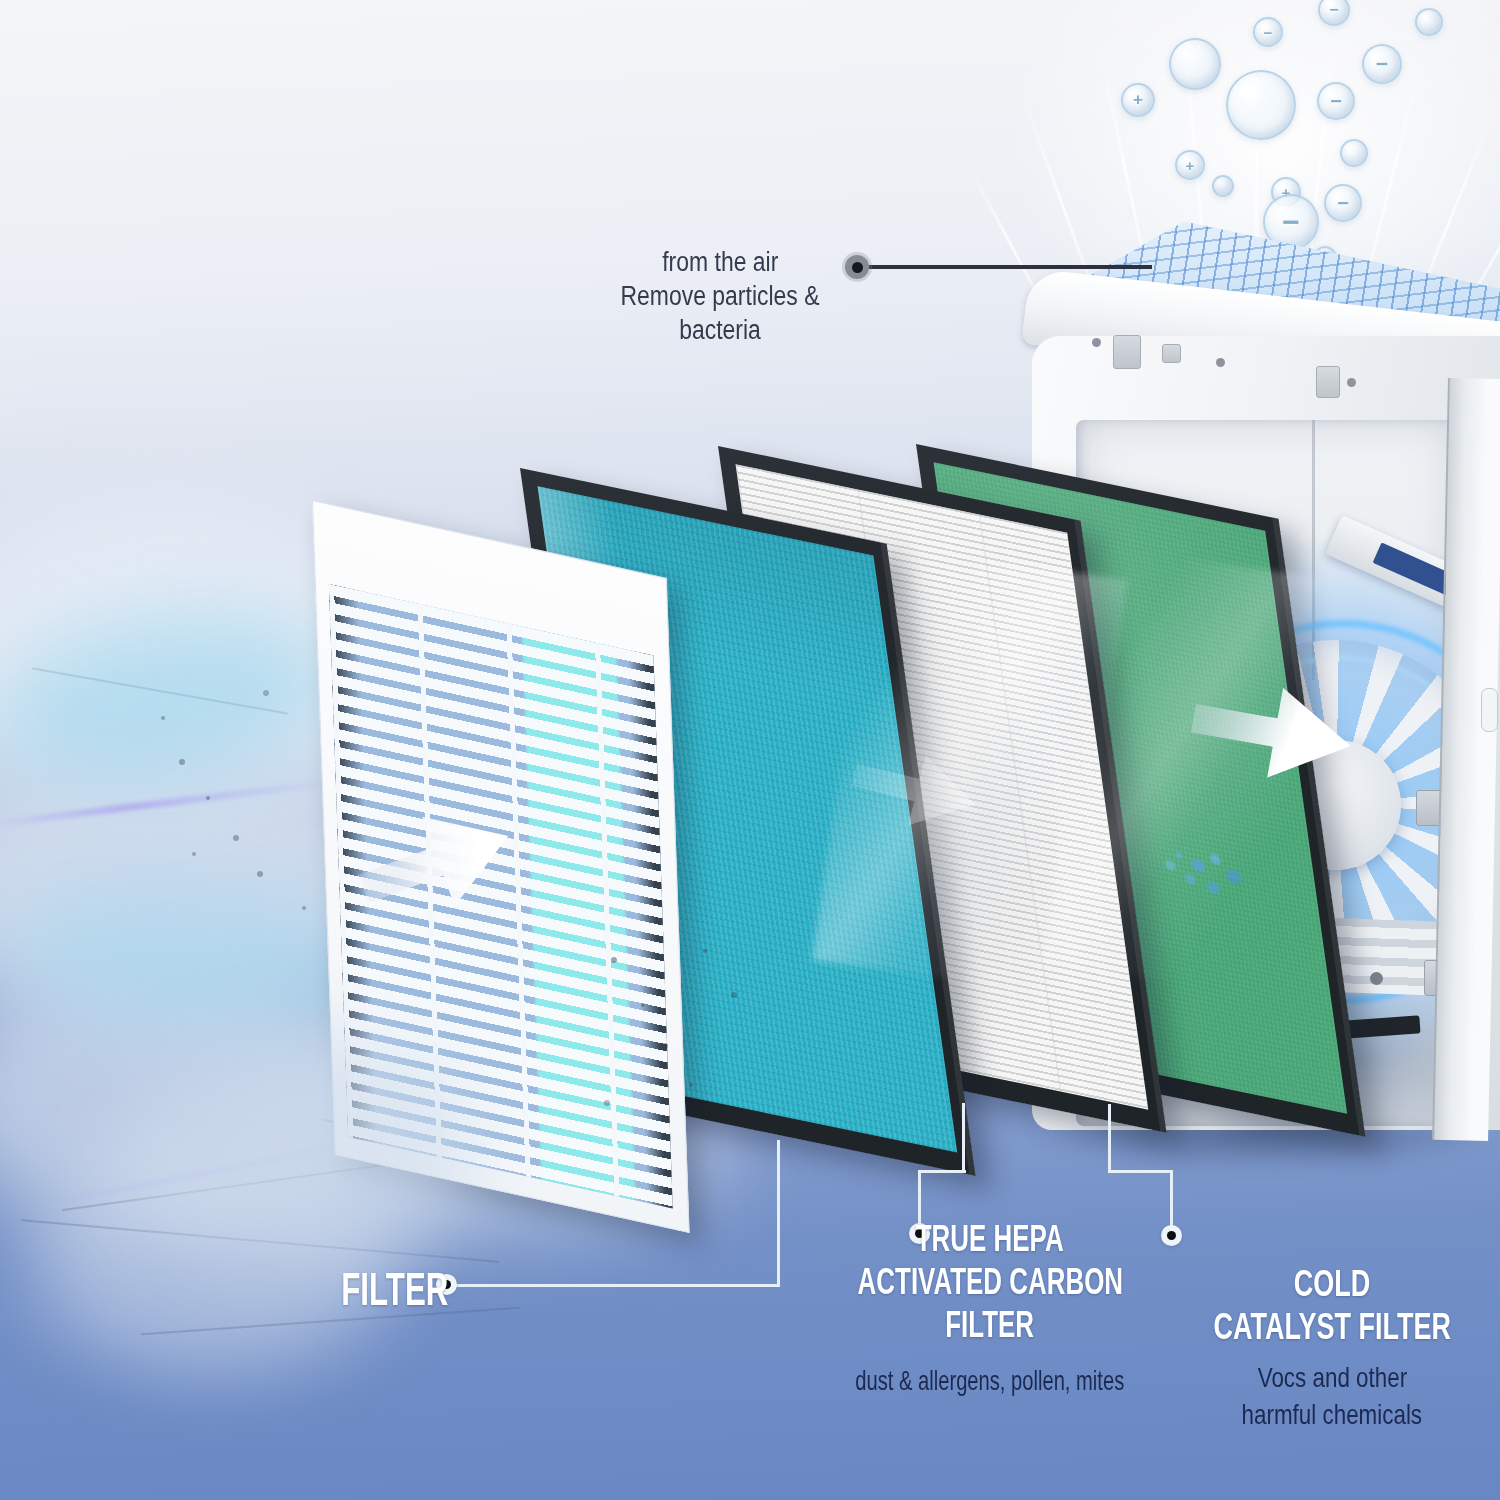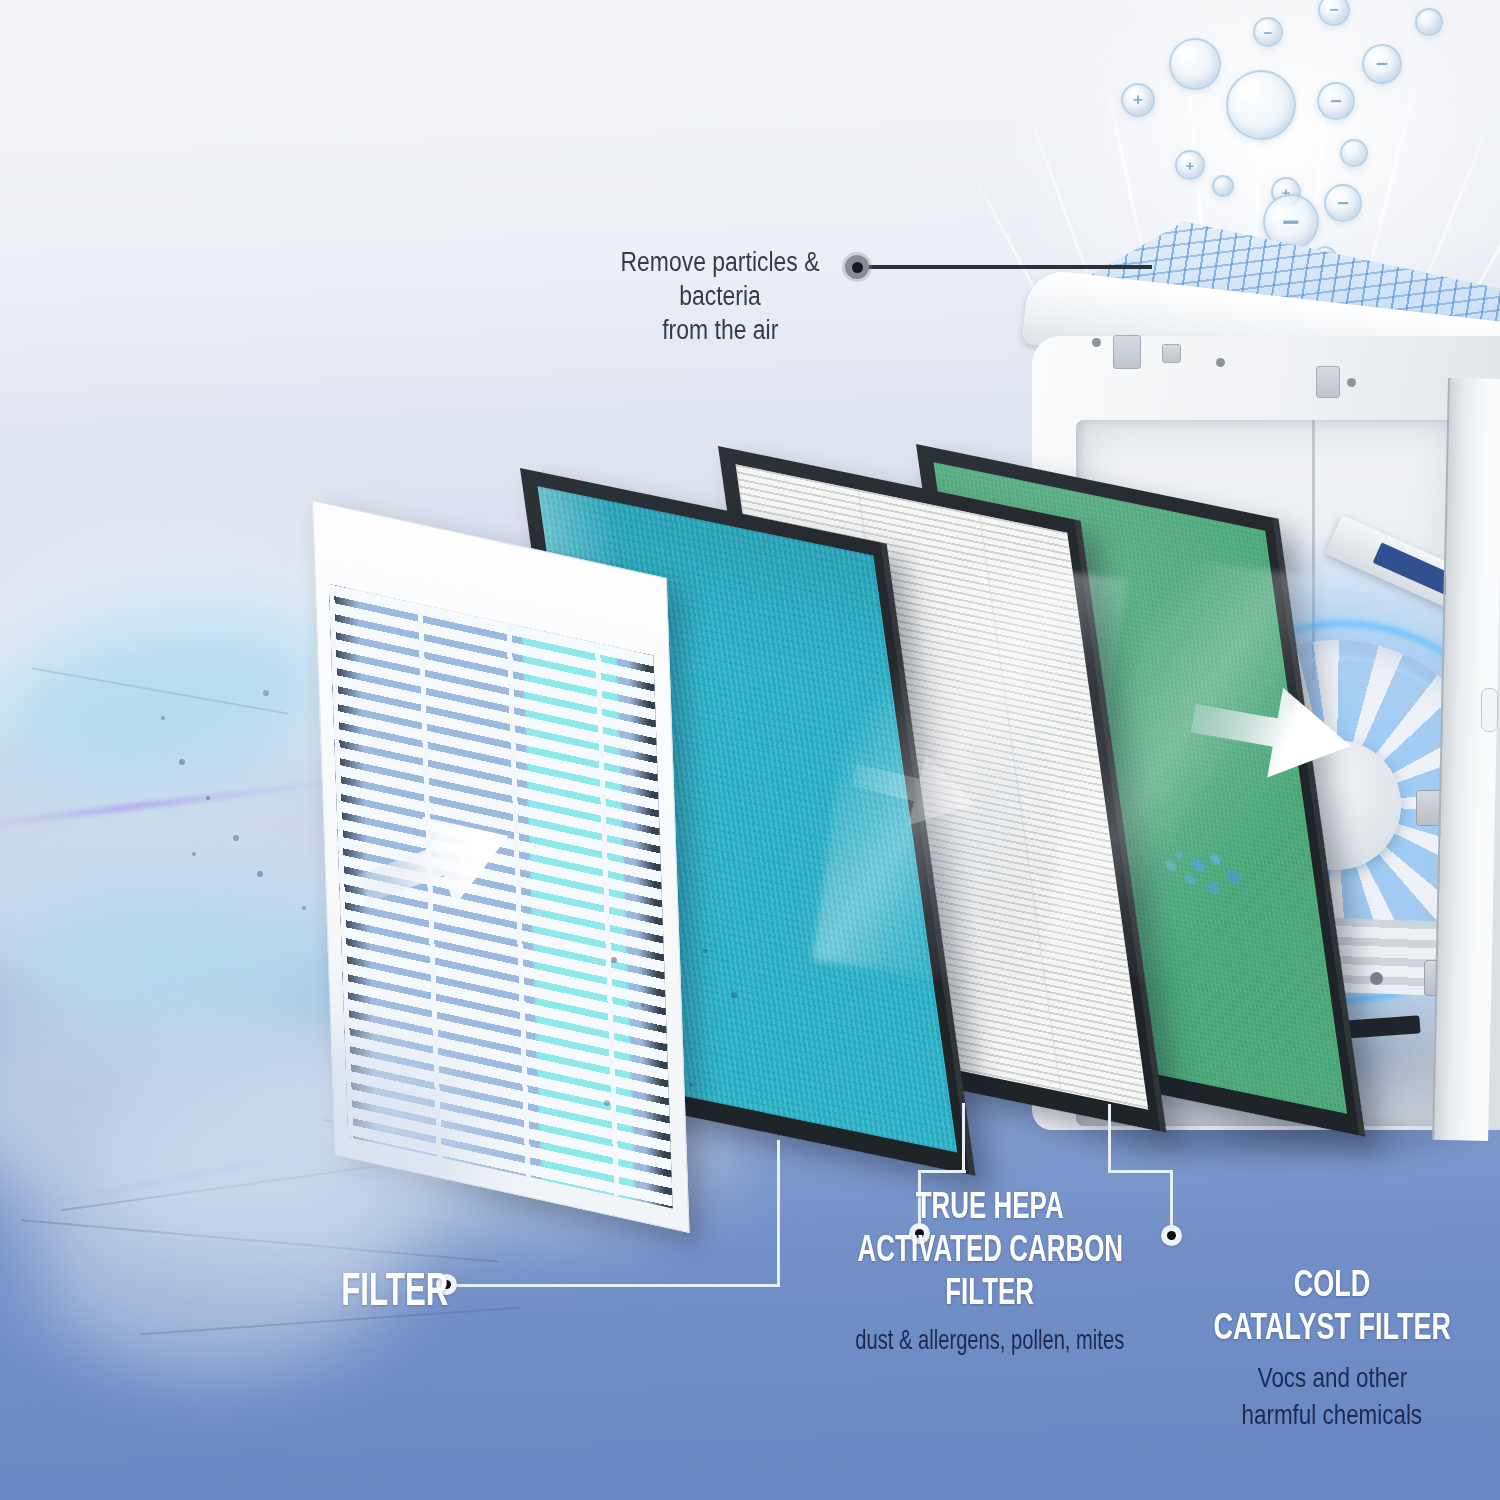--- a/index.html
+++ b/index.html
@@ -308,40 +308,40 @@
   <div class="abs leader" style="left:1170px;top:1172px;width:3px;height:64px;"></div>
   <div class="abs leader" style="left:1110px;top:1170px;width:63px;height:3px;"></div>
   <div class="abs leader" style="left:1108px;top:1104px;width:3px;height:69px;"></div>
   <div class="abs dot dot-light" style="left:1161px;top:1225px;">
       <span></span>
     </div>
 
 
   <div class="abs ion-block">
     <div class="ion-desc">
+      <div><span class="cx cx85">from the air</span></div>
       <div><span class="cx cx85">Remove particles &amp; bacteria</span></div>
-      <div><span class="cx cx85">from the air</span></div>
     </div>
   </div>
 
   <div class="abs b-label" style="left:215px;top:1265px;width:360px;">
     <div class="b-title big">
       <div><span class="cx cx68">FILTER</span></div>
     </div>
     <div class="b-desc">
     </div>
   </div>
 
-  <div class="abs b-label" style="left:800px;top:1184px;width:380px;">
+  <div class="abs b-label" style="left:800px;top:1217px;width:380px;">
     <div class="b-title med">
       <div><span class="cx cx72">TRUE HEPA</span></div>
       <div><span class="cx cx72">ACTIVATED CARBON</span></div>
       <div><span class="cx cx72">FILTER</span></div>
     </div>
-    <div class="b-desc" style="margin-top:8px;">
+    <div class="b-desc" style="margin-top:16px;">
       <div><span class="cx cx72">dust &amp; allergens, pollen, mites</span></div>
     </div>
   </div>
 
   <div class="abs b-label" style="left:1142px;top:1262px;width:380px;">
     <div class="b-title med">
       <div><span class="cx cx75">COLD</span></div>
       <div><span class="cx cx75">CATALYST FILTER</span></div>
     </div>
     <div class="b-desc">

